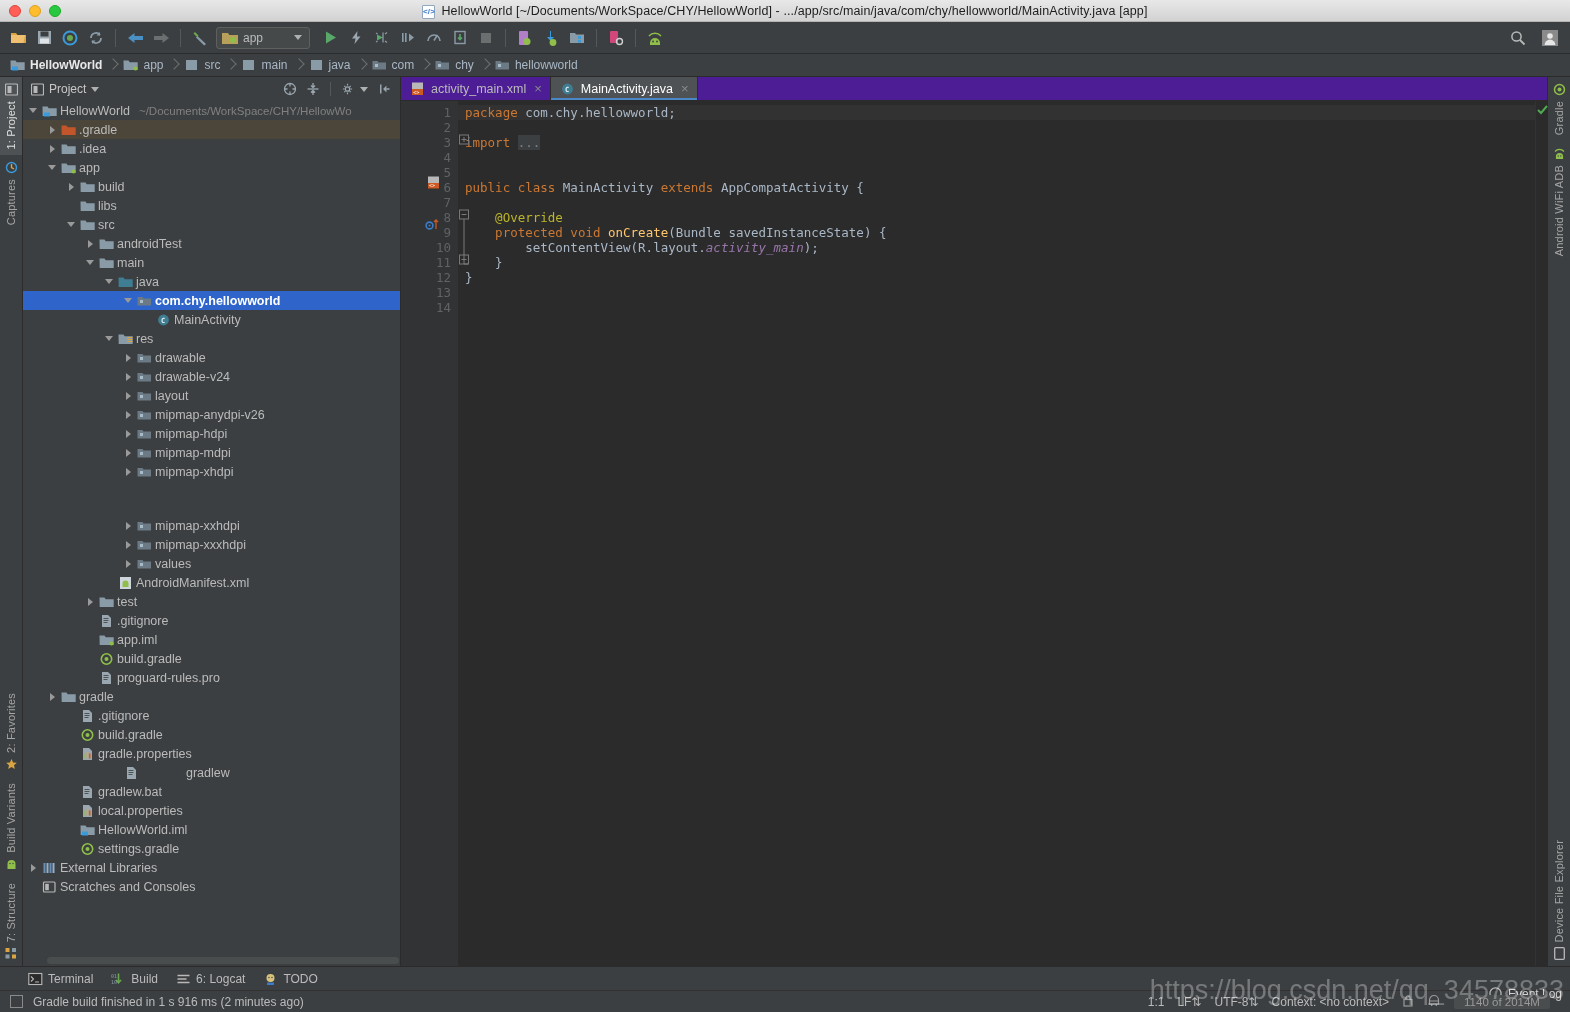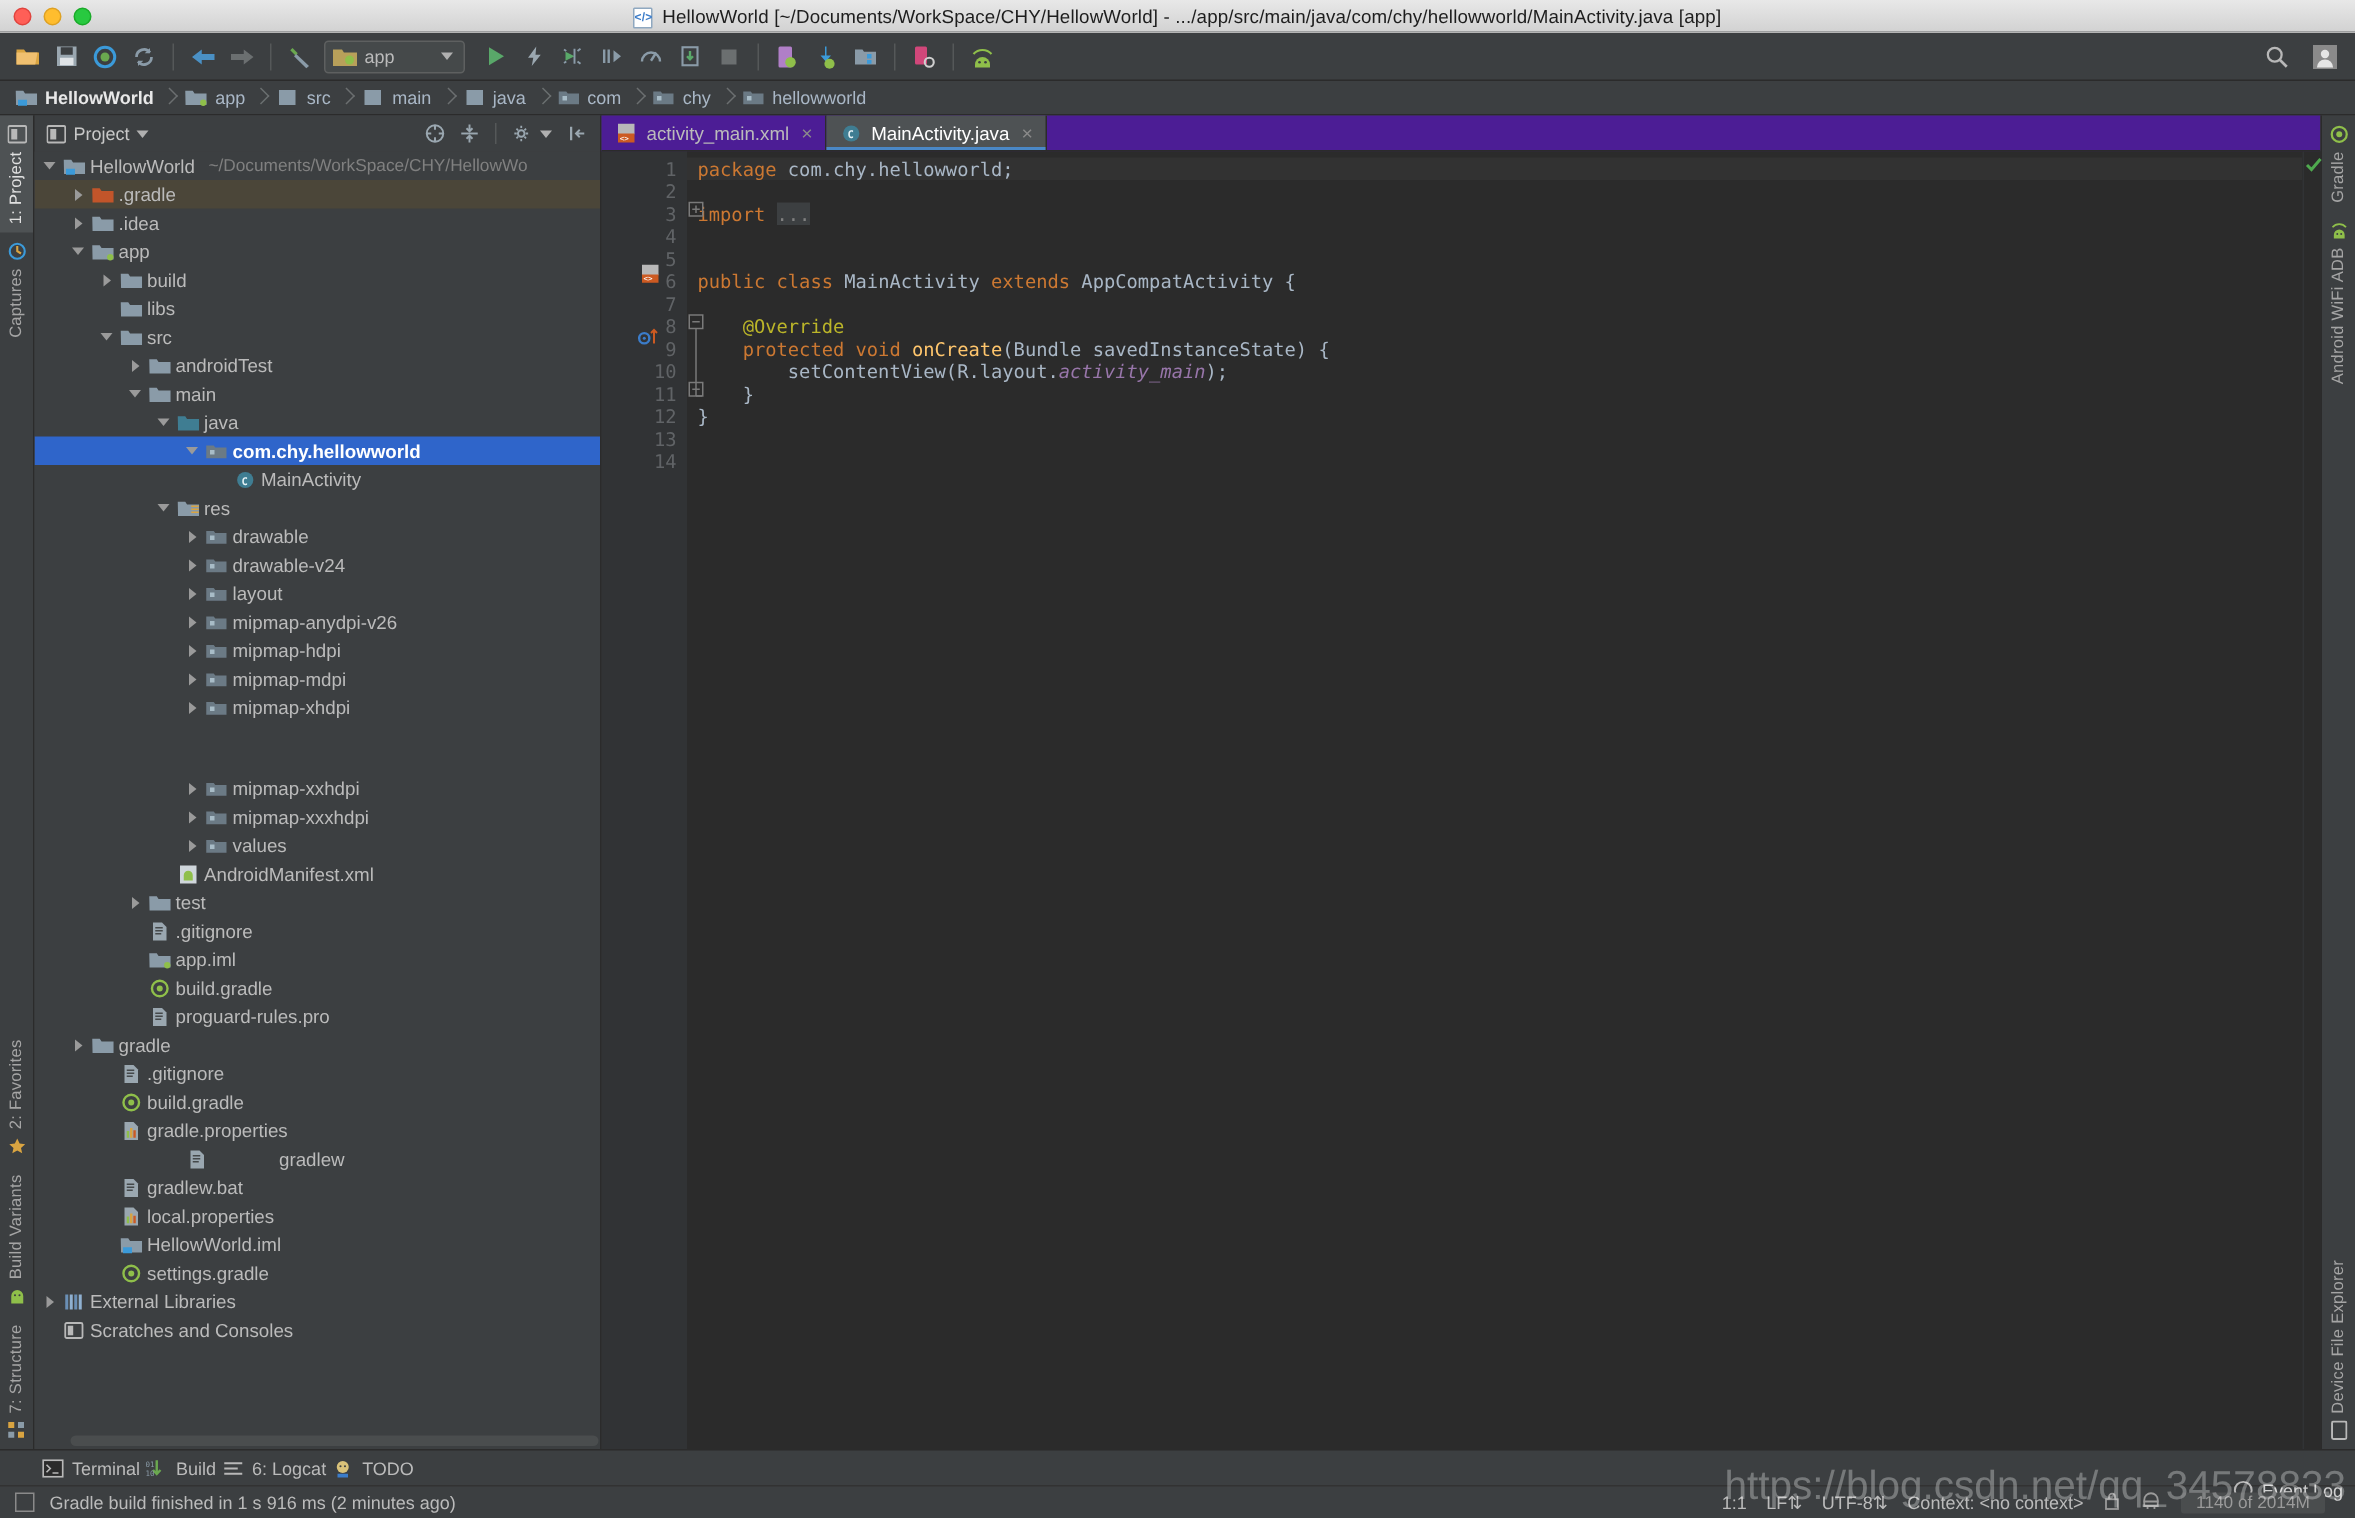--- a/index.html
+++ b/index.html
@@ -219,21 +219,21 @@
   
   .vstrip-r {
     width: 23px; background: #3c3f41; border-left: 1px solid #2b2b2b;
     display: flex; flex-direction: column; justify-content: space-between;
     flex: none;
   }
 
   
   .bottombar {
     height: 24px; background: #3c3f41; display: flex; align-items: center;
-    padding-left: 28px; gap: 4px; border-top: 1px solid #2b2b2b;
+    padding-left: 28px; gap: 18px; border-top: 1px solid #2b2b2b;
   }
   .btab { display: flex; align-items: center; gap: 5px; font-size: 12px; color: #bbbbbb; }
 
   
   .statusbar {
     height: 22px; background: #3c3f41; display: flex; align-items: center;
     padding: 0 6px 0 10px; position: relative; border-top: 1px solid #323232;
   }
   .sb-msg { font-size: 12px; color: #bbbbbb; margin-left: 10px; }
   .sb-right {

